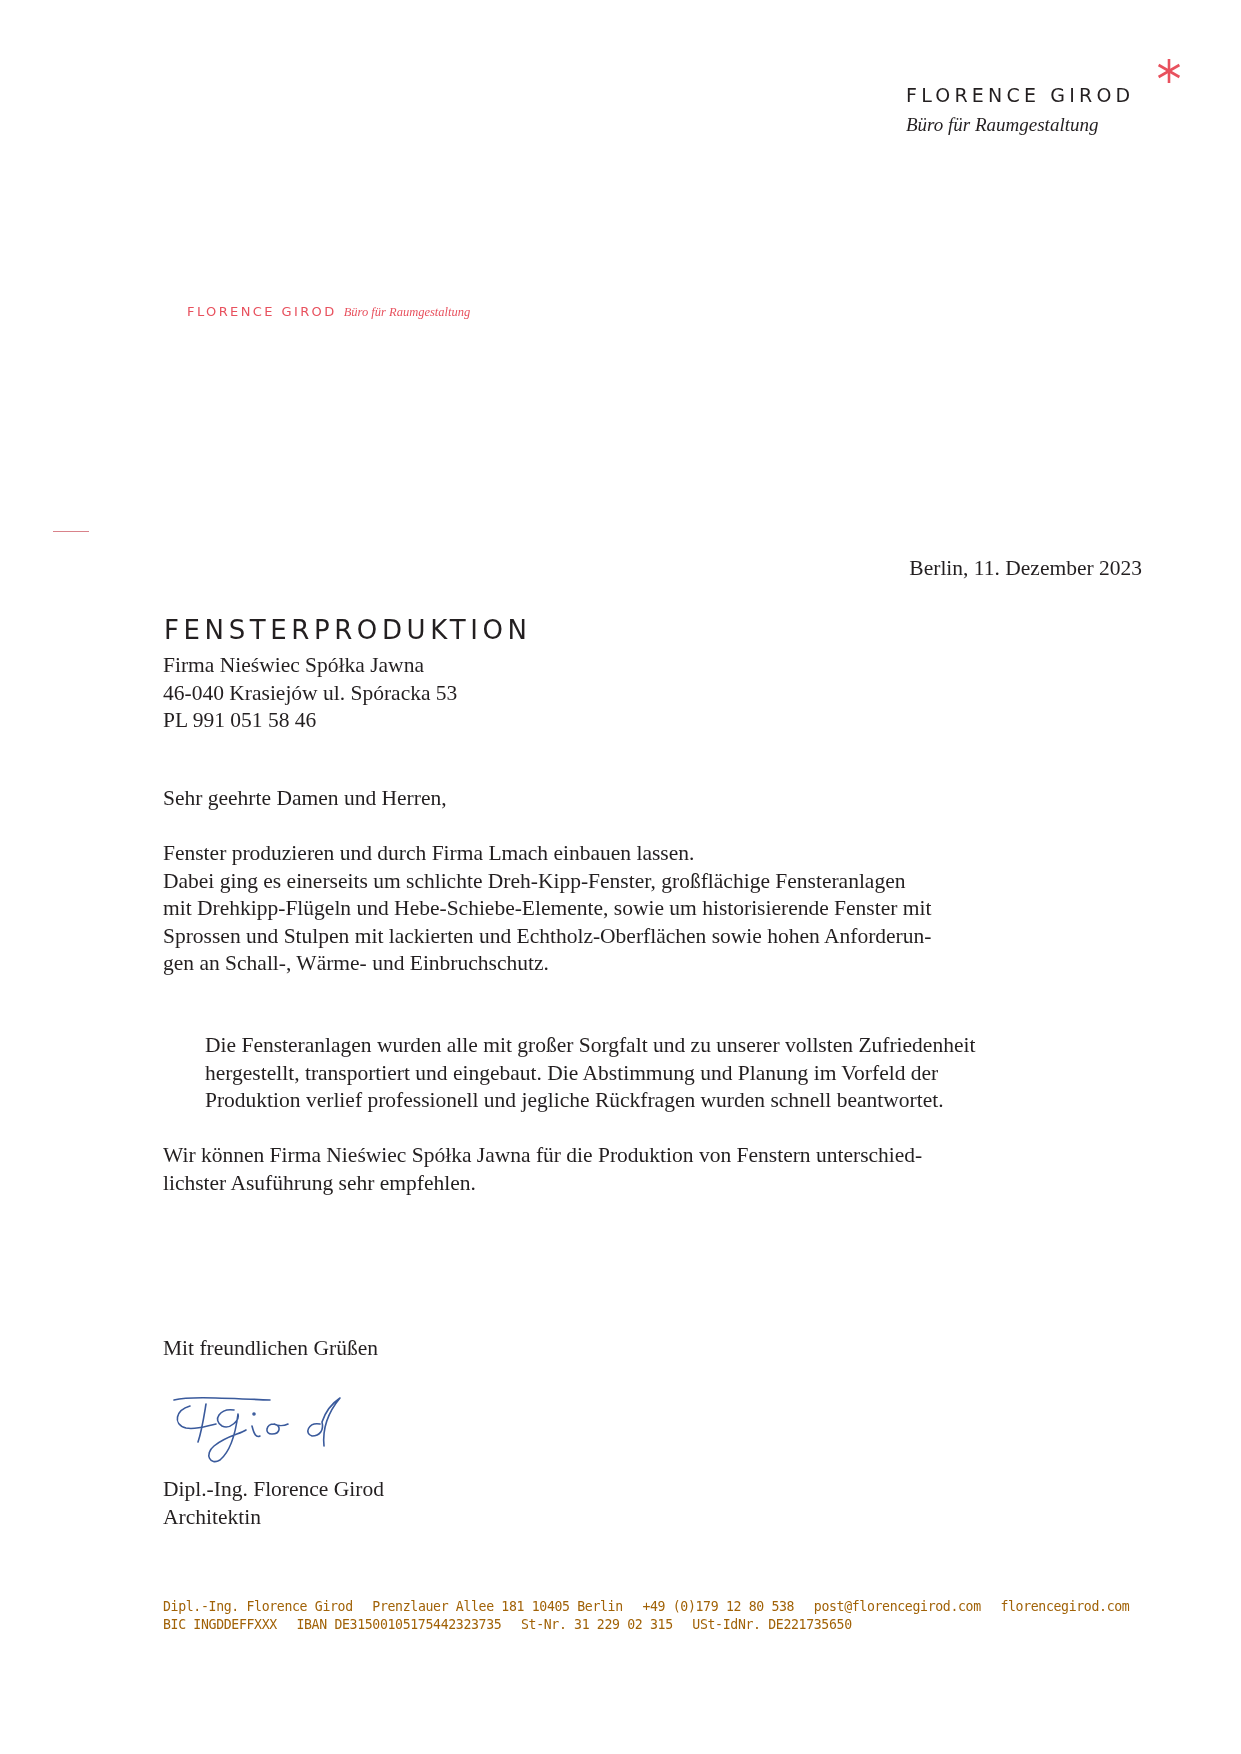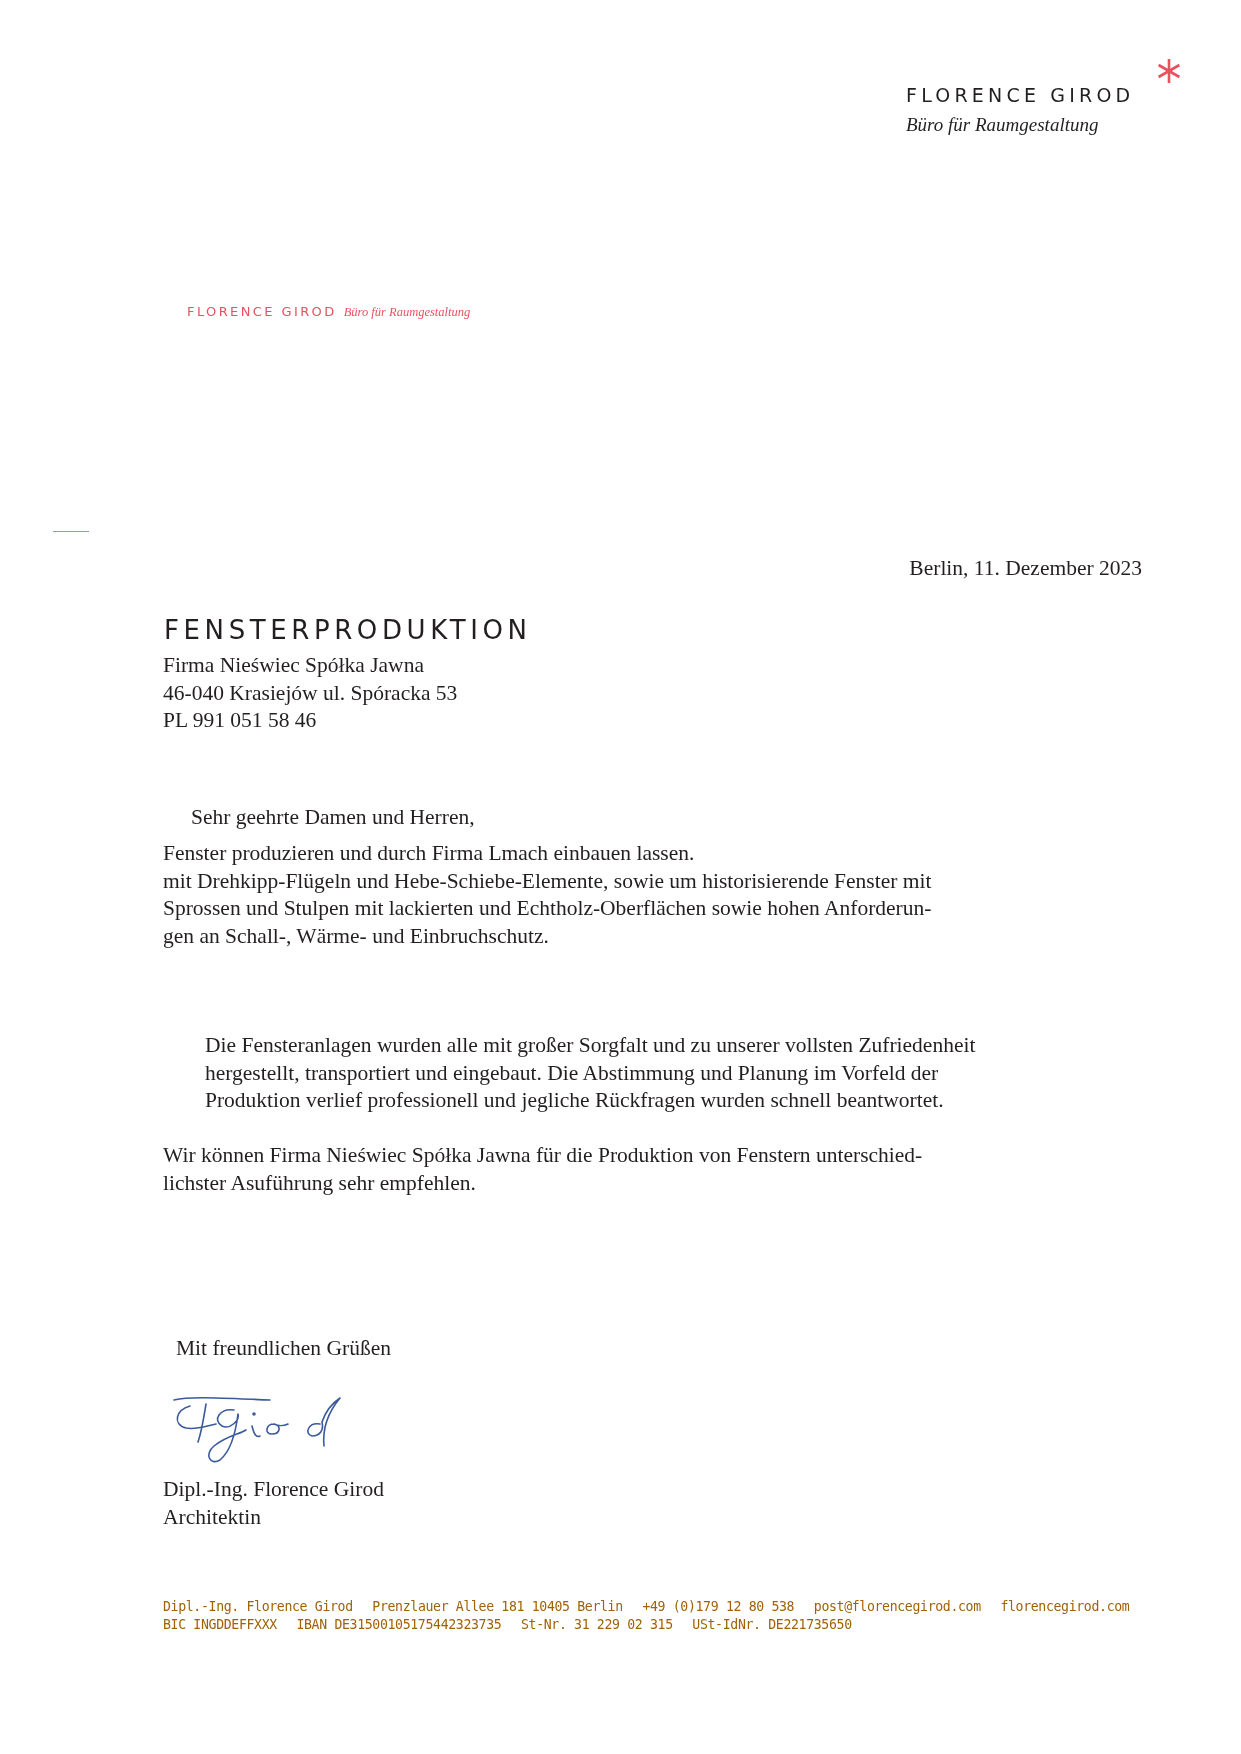--- a/index.html
+++ b/index.html
@@ -99,28 +99,28 @@
       line-height: 27.5px;
     }
 
     
     .body-text {
       left: 163px;
       width: 860px;
       font-size: 21.5px;
       line-height: 27.5px;
     }
-    .salutation { top: 804px; margin-left: 28px; }
+    .salutation { top: 785px; }
     .para-1 { top: 840px; }
     .para-2 { top: 1032px; margin-left: 42px; }
     .para-3 { top: 1142px; }
     .body-text .line { display: block; white-space: nowrap; }
 
     .closing {
-      left: 176px;
+      left: 163px;
       top: 1336px;
       font-size: 21.5px;
       white-space: nowrap;
     }
     .signature {
       left: 170px;
       top: 1390px;
       width: 200px;
       height: 80px;
     }
@@ -172,20 +172,21 @@
 <div class="abs recipient-lines">
   <div>Firma Nieświec Spółka Jawna</div>
   <div>46-040 Krasiejów ul. Spóracka 53</div>
   <div>PL 991 051 58 46</div>
 </div>
 
 <div class="abs body-text salutation">Sehr geehrte Damen und Herren,</div>
 
 <div class="abs body-text para-1">
   <span class="line">Fenster produzieren und durch Firma Lmach einbauen lassen.</span>
+  <span class="line">Dabei ging es einerseits um schlichte Dreh-Kipp-Fenster, großflächige Fensteranlagen</span>
   <span class="line">mit Drehkipp-Flügeln und Hebe-Schiebe-Elemente, sowie um historisierende Fenster mit</span>
   <span class="line">Sprossen und Stulpen mit lackierten und Echtholz-Oberflächen sowie hohen Anforderun-</span>
   <span class="line">gen an Schall-, Wärme- und Einbruchschutz.</span>
 </div>
 
 <div class="abs body-text para-2">
   <span class="line">Die Fensteranlagen wurden alle mit großer Sorgfalt und zu unserer vollsten Zufriedenheit</span>
   <span class="line">hergestellt, transportiert und eingebaut. Die Abstimmung und Planung im Vorfeld der</span>
   <span class="line">Produktion verlief professionell und jegliche Rückfragen wurden schnell beantwortet.</span>
 </div>

